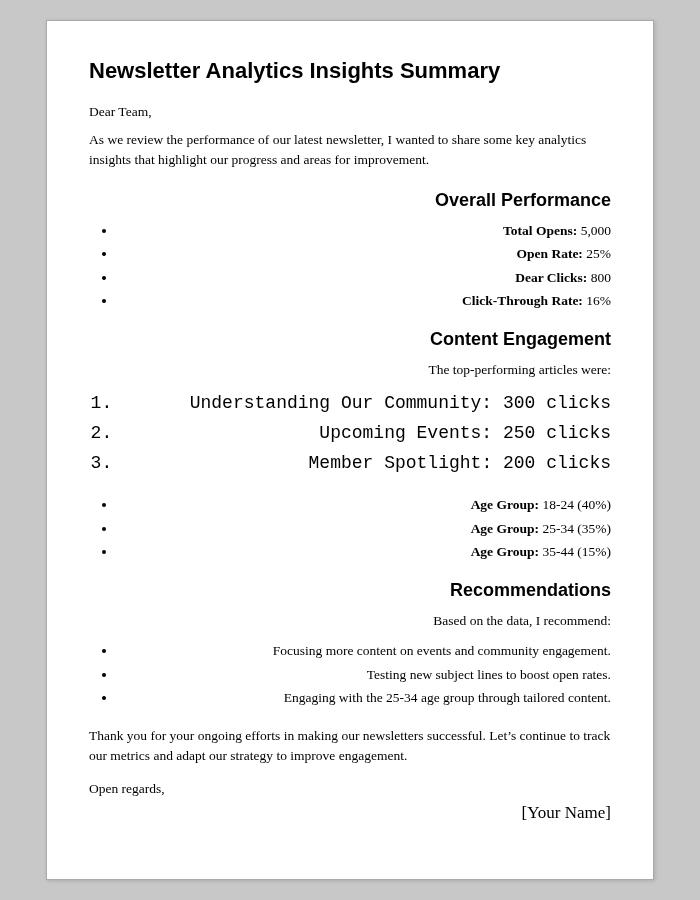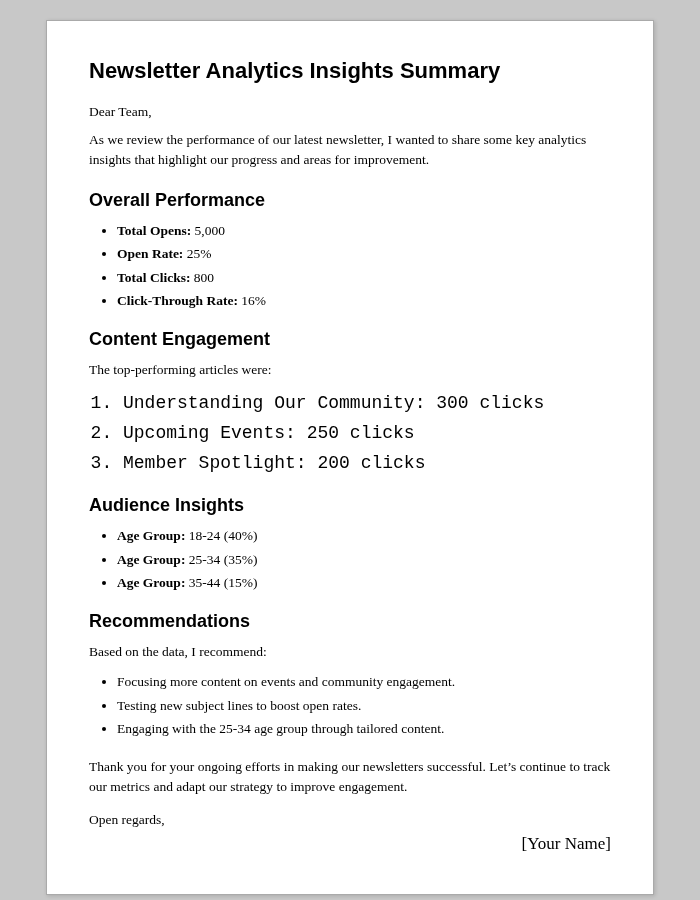--- a/index.html
+++ b/index.html
@@ -85,20 +85,21 @@
       line-height: 1.5;
       font-family: Liberation Mono, monospace;
     }
 
     .bold-label {
       font-weight: bold;
     }
 
     .section-block {
       margin-bottom: 6px;
+      text-align: right;
     }
 
     .closing-text {
       font-size: 13.5px;
       line-height: 1.5;
       margin-bottom: 14px;
     }
 
     .sign-off {
       font-size: 13.5px;
@@ -126,42 +127,41 @@
     <ul class="bullet-list">
       <li>
         <span class="bold-label">Total Opens:</span>
         <span>5,000</span>
       </li>
       <li>
         <span class="bold-label">Open Rate:</span>
         <span>25%</span>
       </li>
       <li>
-        <span class="bold-label">Total Clicks:</span>
+        <span class="bold-label">Dear Clicks:</span>
         <span>800</span>
       </li>
       <li>
         <span class="bold-label">Click-Through Rate:</span>
         <span>16%</span>
       </li>
     </ul>
   </div>
 
   <div class="section-block">
     <h2 class="section-heading">Content Engagement</h2>
     <p class="section-text">The top-performing articles were:</p>
     <ol class="ordered-list">
       <li>Understanding Our Community: 300 clicks</li>
       <li>Upcoming Events: 250 clicks</li>
       <li>Member Spotlight: 200 clicks</li>
     </ol>
   </div>
 
   <div class="section-block">
-    <h2 class="section-heading">Audience Insights</h2>
     <ul class="bullet-list">
       <li>
         <span class="bold-label">Age Group:</span>
         <span>18-24 (40%)</span>
       </li>
       <li>
         <span class="bold-label">Age Group:</span>
         <span>25-34 (35%)</span>
       </li>
       <li>

